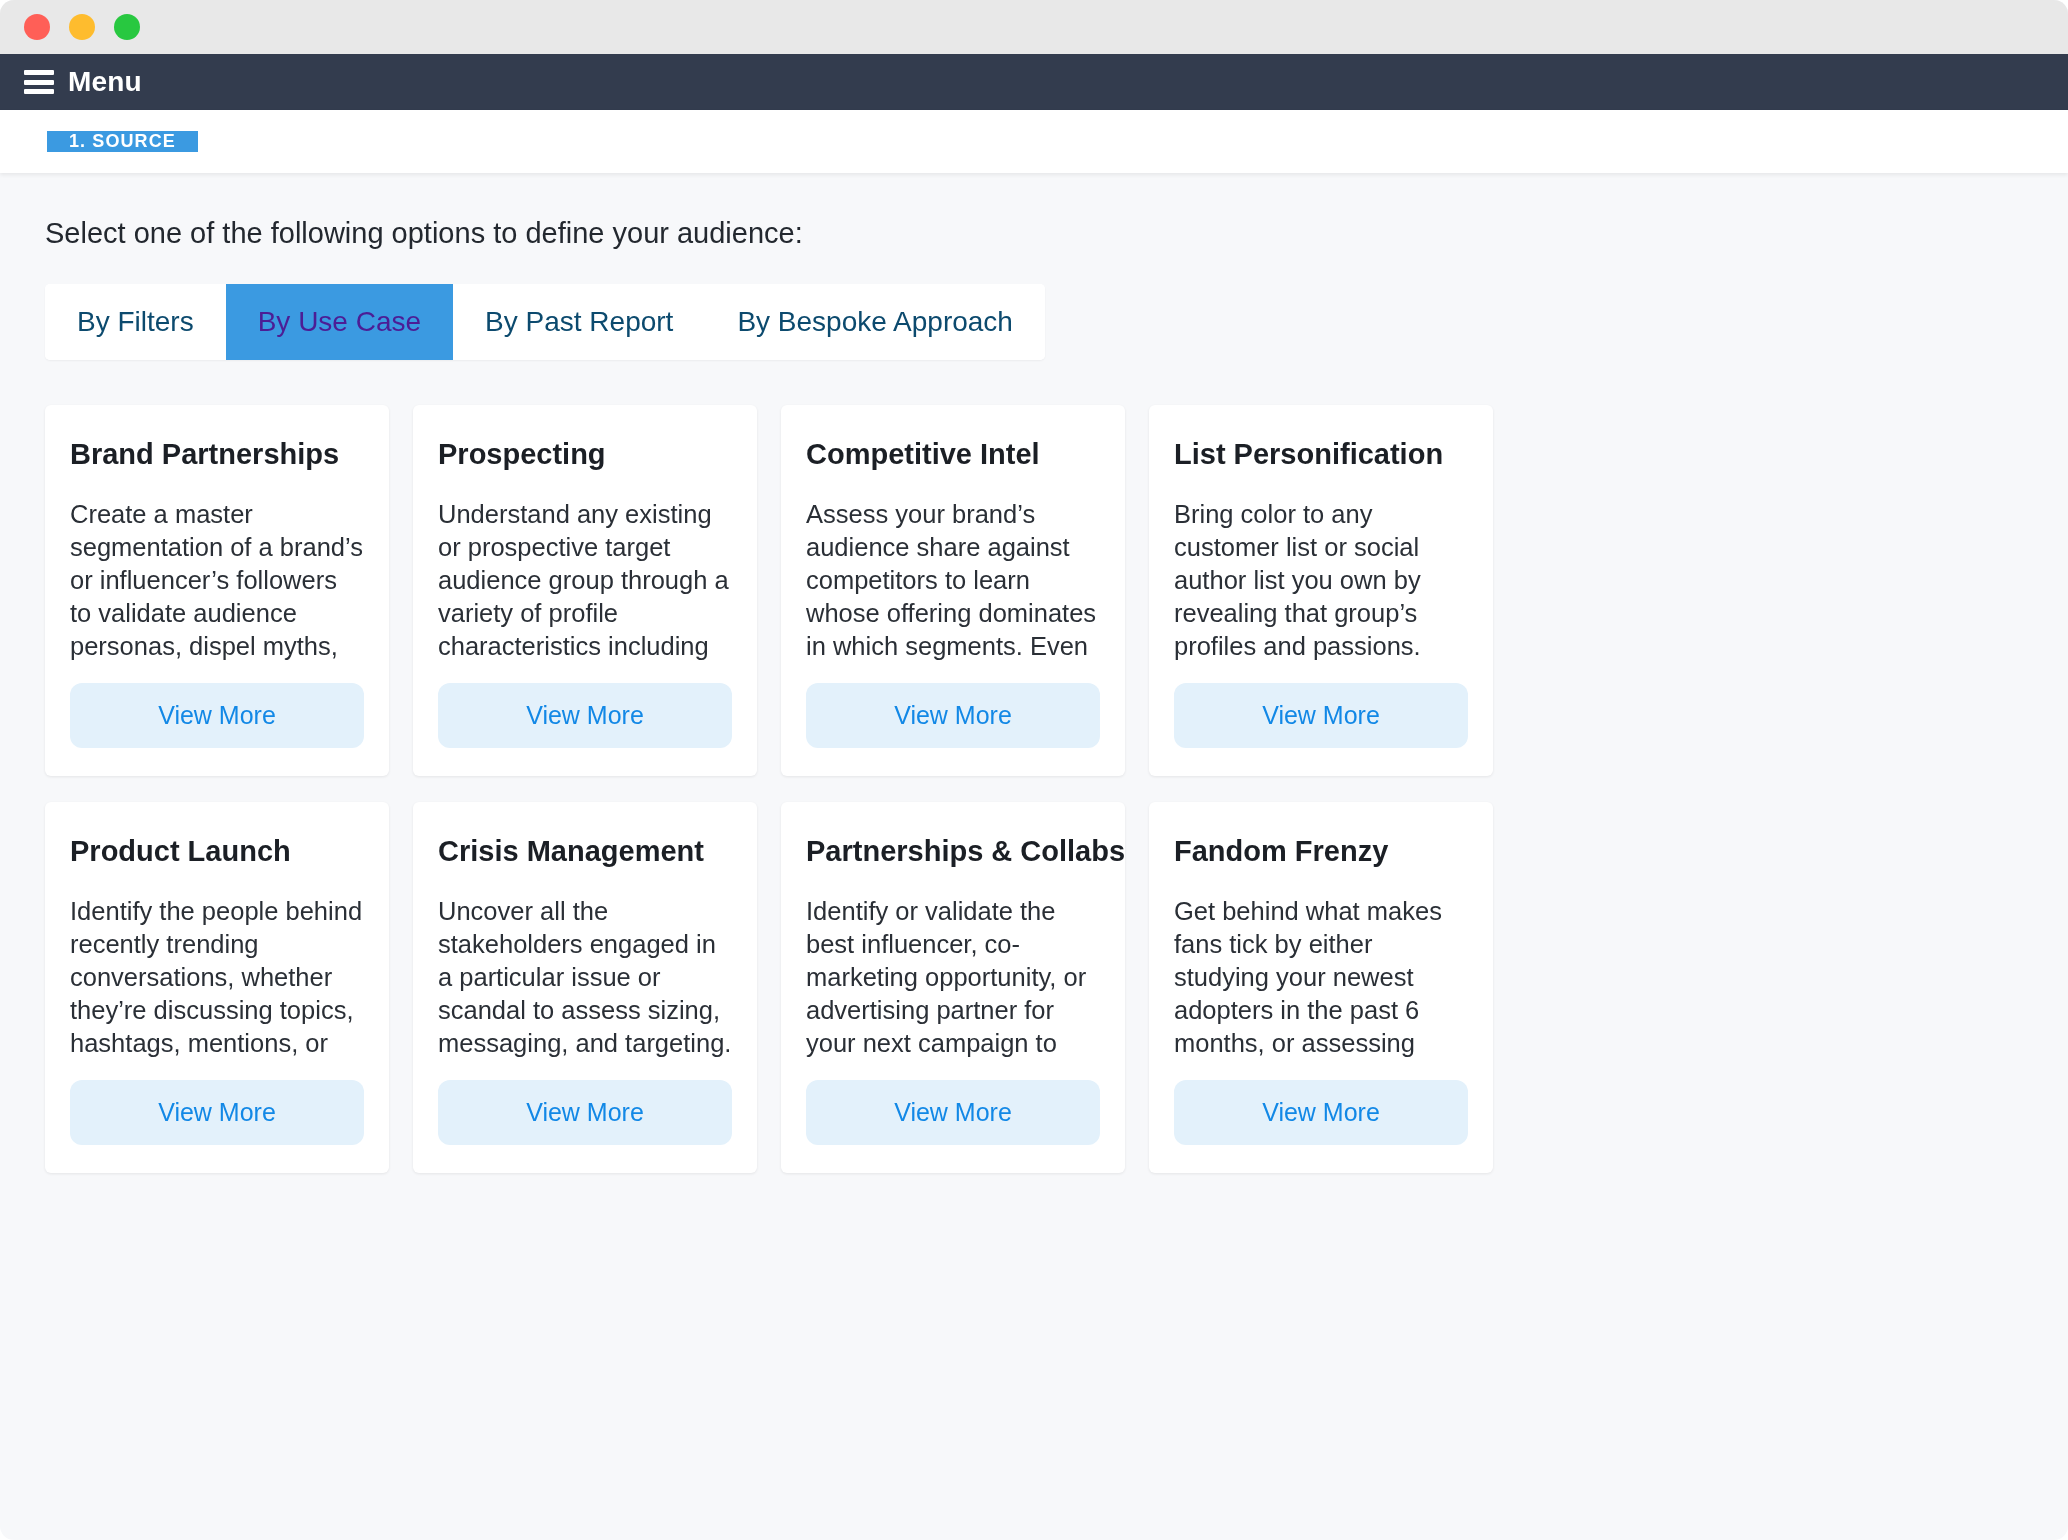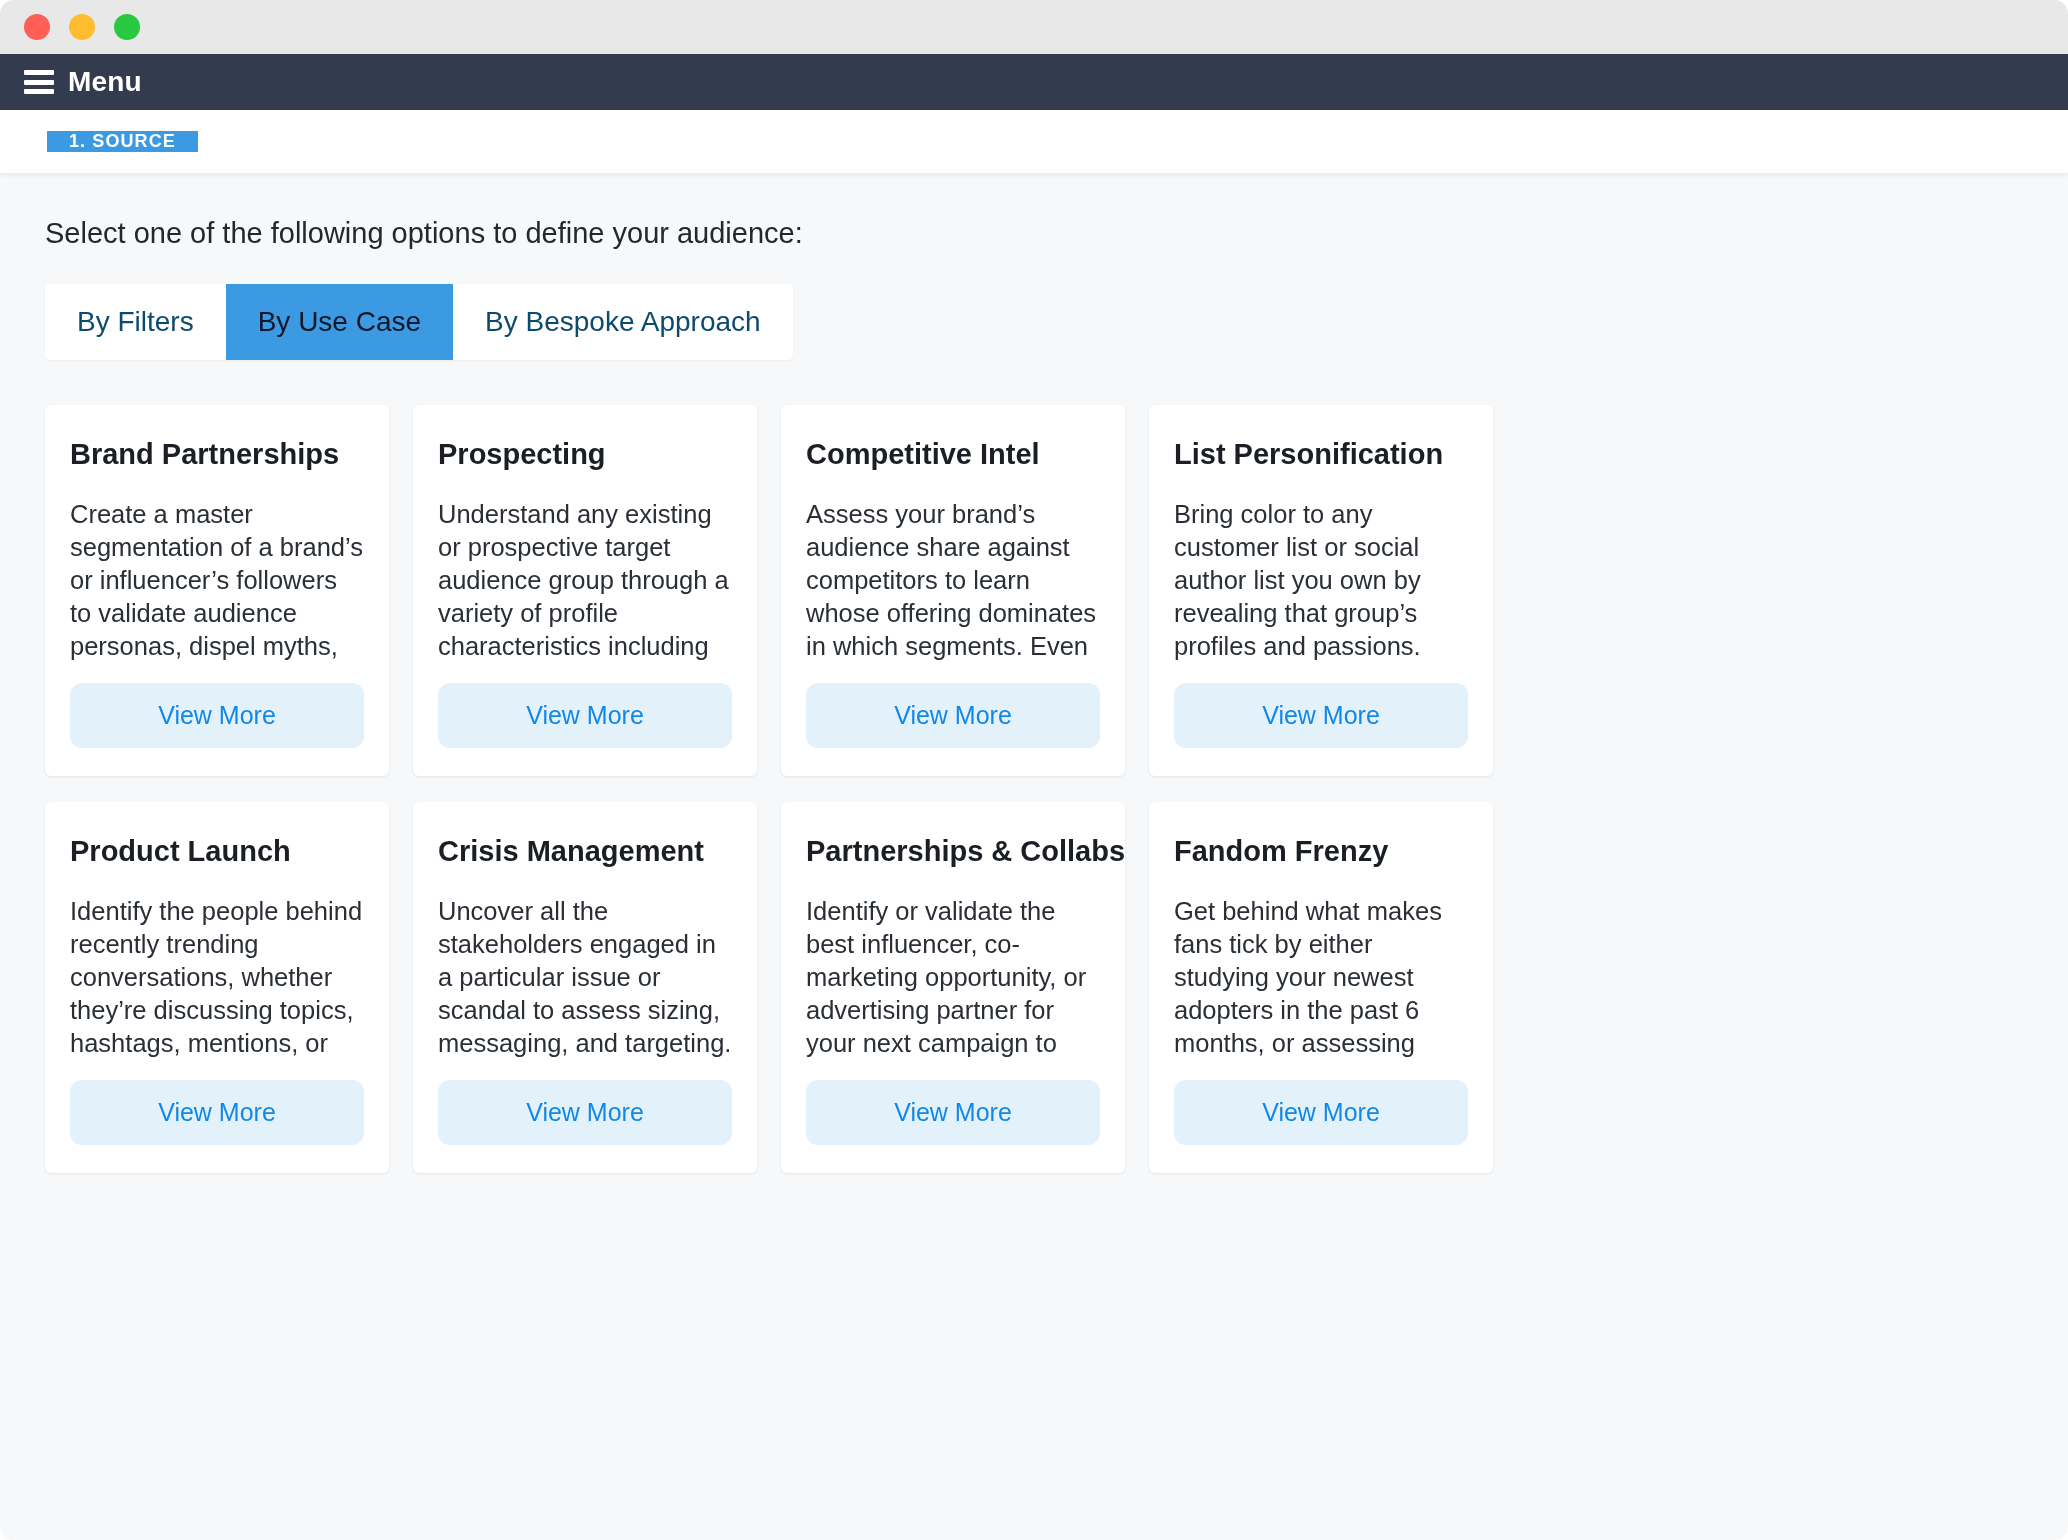--- a/index.html
+++ b/index.html
@@ -100,21 +100,21 @@
   .tab {
     font-size:28px;
     color:#0c4a6e;
     padding:22px 32px;
     white-space:nowrap;
     cursor:pointer;
     background:#ffffff;
   }
   .tab.active {
     background:#3b9ae1;
-    color:#0f172a;
+    color:#4c1d95;
   }
 
   
   .grid {
     display:grid;
     grid-template-columns:repeat(4, 344px);
     column-gap:24px;
     row-gap:26px;
     width:1452px;
   }
@@ -182,20 +182,21 @@
     <div class="step-tab">1. SOURCE</div>
   </div>
 
   <div class="content">
 
     <div class="intro">Select one of the following options to define your audience:</div>
 
     <div class="tabgroup">
       <div class="tab">By Filters</div>
       <div class="tab active">By Use Case</div>
+      <div class="tab">By Past Report</div>
       <div class="tab">By Bespoke Approach</div>
     </div>
 
     <div class="grid">
 
       <div class="card">
         <div class="card-title">Brand Partnerships</div>
         <div class="card-desc">Create a master segmentation of a brand’s or influencer’s followers to validate audience personas, dispel myths, or uncover clusters you didn’t know existed - whether for…</div>
         <button class="view-more">View More</button>
       </div>

